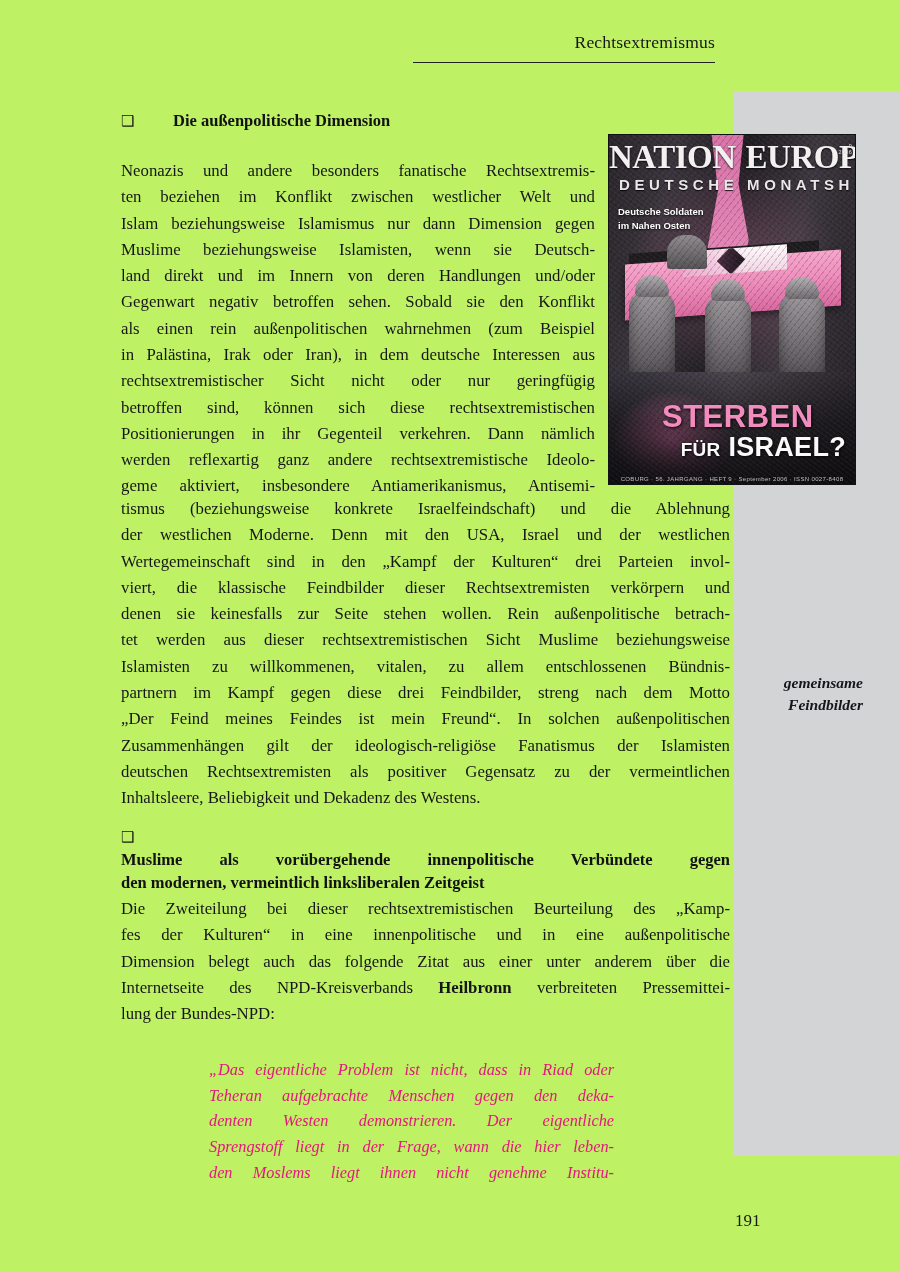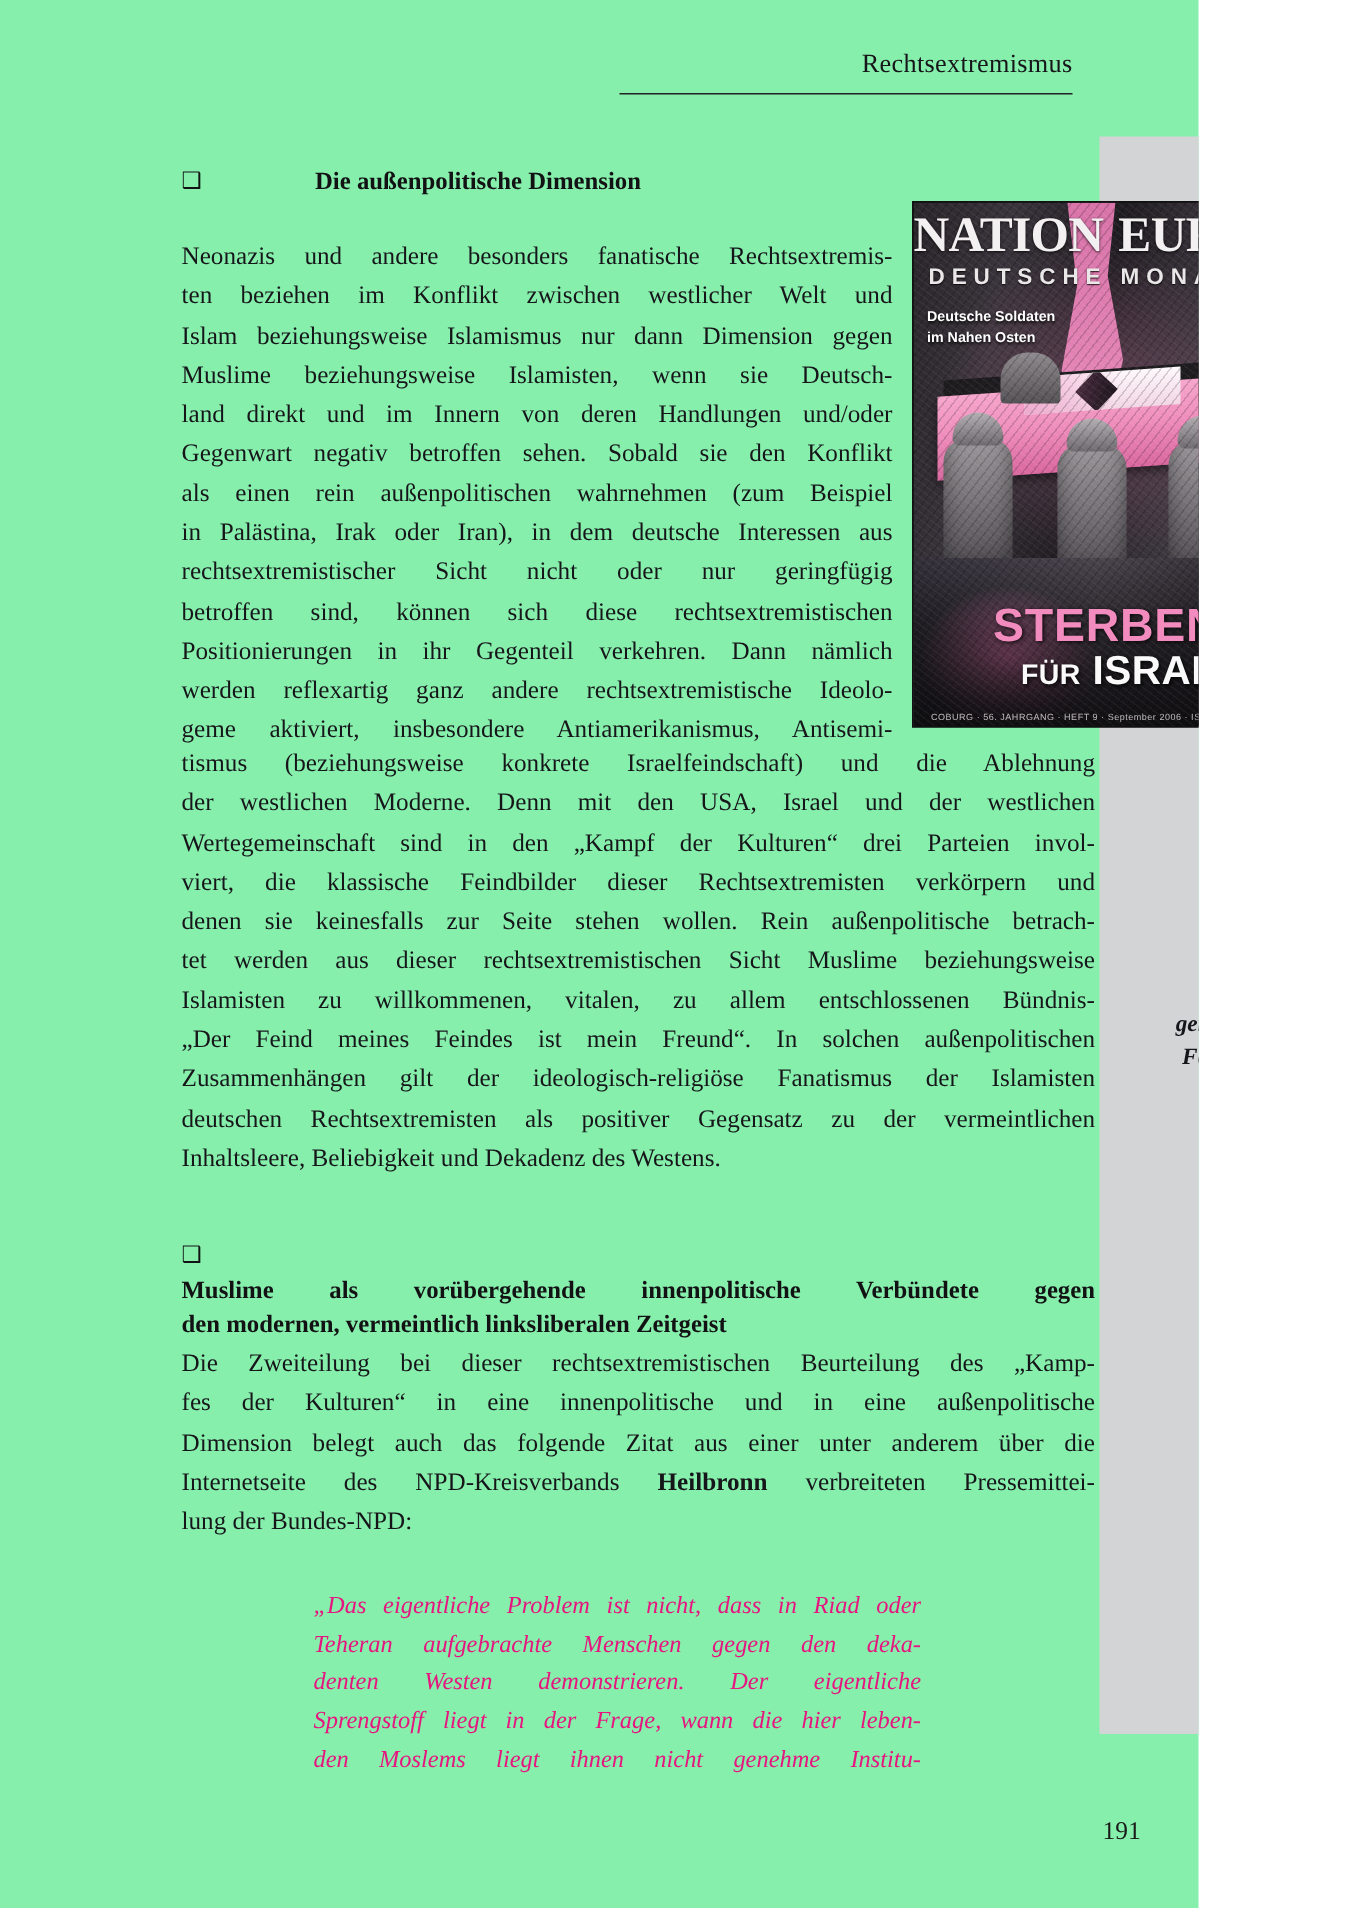--- a/index.html
+++ b/index.html
@@ -2,23 +2,23 @@
 <html><head>
 <meta charset="utf-8">
 <style>
   html, body {
     margin: 0;
     padding: 0;
     background: #ffffff;
   }
   .page {
     position: relative;
-    width: 799px;
+    width: 900px;
     height: 1272px;
-    background: #86efac;
+    background: #bef264;
     overflow: hidden;
     font-family: "Liberation Serif", "DejaVu Serif", serif;
     color: #1a1a1a;
     text-decoration: underline;
   }
 
   
   .running-head {
     position: absolute;
     left: 413px;
@@ -287,21 +287,21 @@
     left: 0;
     top: 1px;
     font-weight: normal;
     font-size: 15px;
   }
   .heading1 {
     left: 121px;
     top: 110px;
     width: 480px;
   }
-  .heading1 .htext { margin-left: 89px; }
+  .heading1 .htext { margin-left: 52px; }
   .heading2 {
     left: 121px;
     top: 826px;
     width: 609px;
   }
   .heading2 .htext {
     margin-left: 65px;
     text-align: justify;
   }
   .heading2 .htext > span.l1 {
@@ -437,20 +437,21 @@
   </div>
 
   <div class="body-para para-wide-cont">
     <span class="justify-line">tismus (beziehungsweise konkrete Israelfeindschaft) und die Ablehnung</span>
     <span class="justify-line">der westlichen Moderne. Denn mit den USA, Israel und der westlichen</span>
     <span class="justify-line">Wertegemeinschaft sind in den „Kampf der Kulturen“ drei Parteien invol-</span>
     <span class="justify-line">viert, die klassische Feindbilder dieser Rechtsextremisten verkörpern und</span>
     <span class="justify-line">denen sie keinesfalls zur Seite stehen wollen. Rein außenpolitische betrach-</span>
     <span class="justify-line">tet werden aus dieser rechtsextremistischen Sicht Muslime beziehungsweise</span>
     <span class="justify-line">Islamisten zu willkommenen, vitalen, zu allem entschlossenen Bündnis-</span>
+    <span class="justify-line">partnern im Kampf gegen diese drei Feindbilder, streng nach dem Motto</span>
     <span class="justify-line">„Der Feind meines Feindes ist mein Freund“. In solchen außenpolitischen</span>
     <span class="justify-line">Zusammenhängen gilt der ideologisch-religiöse Fanatismus der Islamisten</span>
     <span class="justify-line">deutschen Rechtsextremisten als positiver Gegensatz zu der vermeintlichen</span>
     <span class="last-line">Inhaltsleere, Beliebigkeit und Dekadenz des Westens.</span>
   </div>
 
   <div class="section-heading heading2">
     <span class="bullet">❑</span>
     <span class="htext">
       <span class="l1">Muslime als vorübergehende innenpolitische Verbündete gegen</span>

